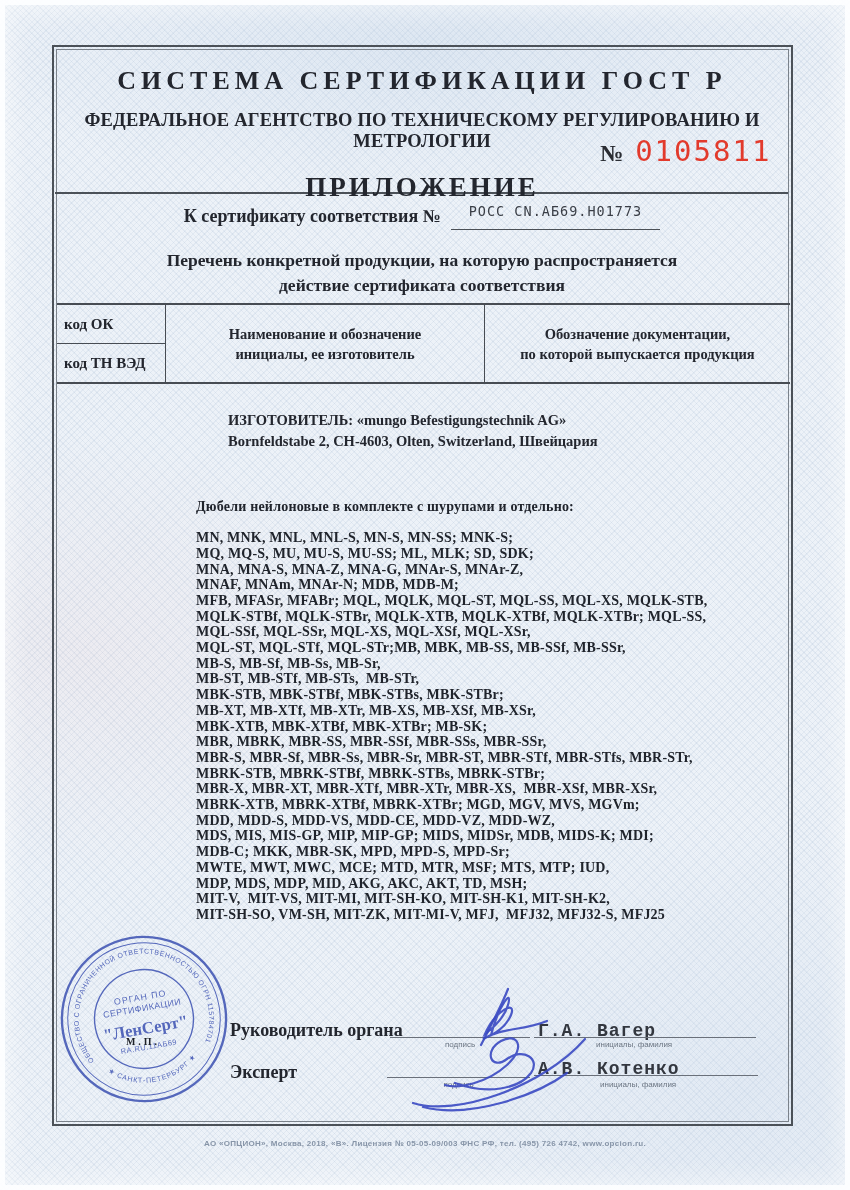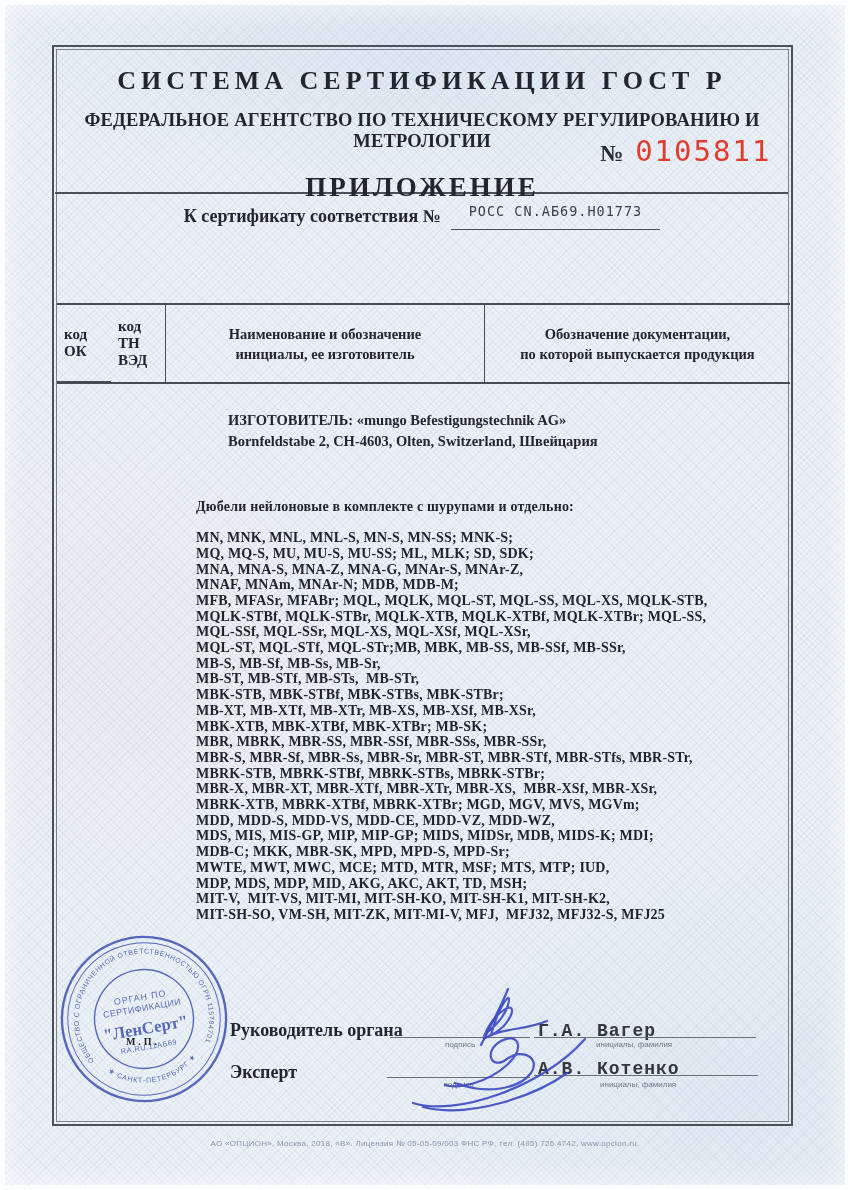--- a/index.html
+++ b/index.html
@@ -29,42 +29,42 @@
   .form-no .val{font-family:"DejaVu Sans Mono",monospace;font-size:29px;letter-spacing:2px;color:#e23a2c;}
   
   .doc-title{left:60px;top:172px;width:724px;text-align:center;font-size:27px;font-weight:bold;letter-spacing:3px;}
   .cert-line{left:60px;top:206px;width:724px;text-align:center;}
   .cert-line .lbl{font-size:18px;font-weight:bold;}
   .cert-no{display:inline-block;border-bottom:1.5px solid #4b5056;padding:0 18px 3px;margin-left:10px;}
   .cert-no .tv{display:inline-block;position:relative;top:-6px;font-family:"DejaVu Sans Mono",monospace;font-size:13.5px;color:#3a3e46;letter-spacing:1px;}
   .subheading{left:60px;top:248px;width:724px;text-align:center;font-size:17.5px;font-weight:bold;line-height:25px;white-space:pre-line;}
   
   .tbl{left:57px;top:303px;width:733px;height:77px;display:flex;border-top:2px solid #474c53;border-bottom:2px solid #474c53;}
-  .tbl .c1{width:108px;display:flex;flex-direction:row;}
+  .tbl .c1{width:108px;display:flex;flex-direction:column;}
   .tbl .c1 >div{flex:1;display:flex;align-items:center;padding-left:7px;font-size:15px;font-weight:bold;}
   .tbl .c1 .top{border-bottom:1.5px solid #474c53;}
   .tbl .c2{width:318px;border-left:1.5px solid #474c53;display:flex;align-items:center;justify-content:center;text-align:center;font-size:14.5px;font-weight:bold;white-space:pre-line;line-height:20px;}
   .tbl .c3{flex:1;border-left:1.5px solid #474c53;display:flex;align-items:center;justify-content:center;text-align:center;font-size:14.5px;font-weight:bold;white-space:pre-line;line-height:20px;}
   
   .manu{left:228px;top:410px;width:540px;font-size:14.5px;font-weight:bold;line-height:21px;white-space:pre-line;}
   .plist{left:196px;top:483px;width:590px;font-size:14px;font-weight:bold;line-height:15.7px;letter-spacing:0.2px;white-space:pre-line;color:#20242c;}
   .plist div{white-space:pre;}
   
   .stamp{left:55px;top:928px;width:178px;height:182px;transform:rotate(-10deg);opacity:0.88;}
   .stamp text{fill:#4156b4;}
   .mp{left:106px;top:1036px;width:74px;text-align:center;font-size:10px;font-weight:bold;letter-spacing:3px;color:#1e2128;}
   
   .sig-label{font-size:18px;font-weight:bold;}
   .line{border-bottom:1.2px solid #6a707a;}
   .small{font-family:"Liberation Sans",sans-serif;font-size:8px;color:#6c7683;}
   .typed{font-family:Liberation Mono, monospace;font-size:18px;font-weight:bold;color:#33373f;letter-spacing:1px;}
   .sigsvg{left:395px;top:983px;width:235px;height:132px;}
   .sigsvg path{stroke:#3a49c2;stroke-width:2.2;fill:none;stroke-linecap:round;opacity:0.9;}
   
-  .footer{left:0;top:1139px;width:850px;text-align:center;font-family:"Liberation Sans",sans-serif;font-size:8px;letter-spacing:0.3px;color:#8795a8;}
+  .footer{left:0;top:1139px;width:850px;text-align:center;font-family:"Liberation Sans",sans-serif;font-size:8px;letter-spacing:0.3px;color:#8795a8;font-weight:bold;}
 </style>
 </head>
 <body>
 
 <div class="page">
 
   <div class="abs frame">
     <div class="frame-inner"></div>
   </div>
 
@@ -76,20 +76,22 @@
     <span class="sign">№</span>
     <span class="val">0105811</span>
   </div>
 
   <div class="abs doc-title">ПРИЛОЖЕНИЕ</div>
 
   <div class="abs cert-line">
     <span class="lbl">К сертификату соответствия №</span><span class="cert-no"><span class="tv">РОСС CN.АБ69.Н01773</span></span>
   </div>
 
+  <div class="abs subheading">Перечень конкретной продукции,  на которую распространяется
+действие сертификата соответствия</div>
 
   <div class="abs tbl">
     <div class="c1">
       <div class="top">код ОК</div>
       <div>код ТН ВЭД</div>
     </div>
     <div class="c2">Наименование и обозначение
 инициалы, ее изготовитель</div>
     <div class="c3">Обозначение документации,
 по которой выпускается продукция</div>

